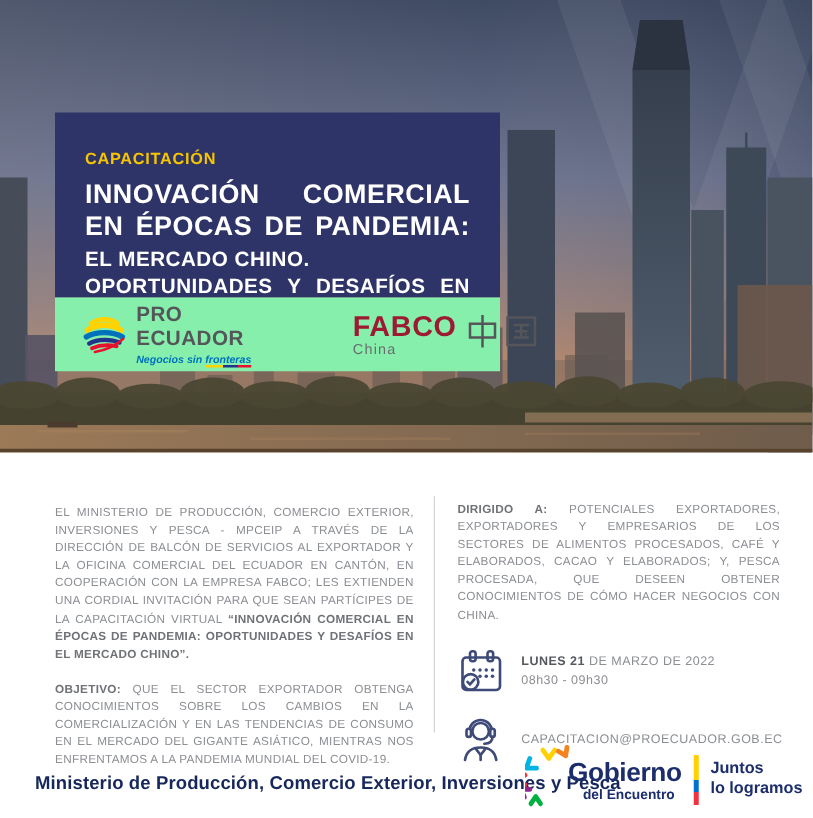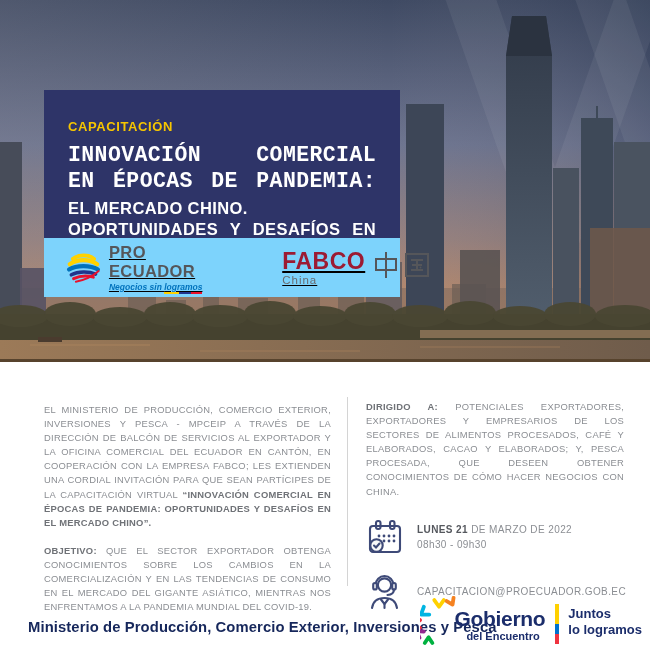--- a/index.html
+++ b/index.html
@@ -16,33 +16,33 @@
   
   .banner {
     position:absolute; left:44px; top:90px; width:356px; height:148px;
     background:#2e3468; padding:9px 24px 0 24px;
   }
   .banner-tag { color:#f6c500; font-size:13px; font-weight:bold; letter-spacing:.6px;margin-top:20px; }
   .title-line {
     color:#ffffff; font-weight:bold; font-size:21.5px; line-height:26px;
     letter-spacing:.4px; text-align:justify; text-align-last:justify;
   }
-  .title-block { margin-top:8px;font-family:Liberation Mono, monospace; }
+  .title-block { margin-top:8px; }
   .subtitle-block { margin-top:4px; }
   .subtitle-line {
     color:#ffffff; font-weight:bold; font-size:16.5px; line-height:21px;
     letter-spacing:.4px; text-align:justify; text-align-last:justify;
   }
   .subtitle-line.last { text-align-last:left; }
   .banner-note { margin-top:6px; color:rgba(255,255,255,.55); font-size:6.8px; letter-spacing:.5px; font-weight:bold; }
 
   
   .logobar {
     position:absolute; left:44px; top:238px; width:356px; height:59px;
-    background:#7dd3fc; display:flex; align-items:center; padding:0 14px 0 22px;text-decoration:underline;
+    background:#86efac; display:flex; align-items:center; padding:0 14px 0 22px;
   }
   .proec { display:flex; align-items:center; }
   .proec-text { margin-left:8px; }
   .proec-name { font-size:16.5px; font-weight:bold; color:#55565a; letter-spacing:.4px; }
   .proec-tag { font-size:8.5px; font-style:italic; color:#0072bc; font-weight:bold; margin-top:1px; }
   .proec-tag .fronteras {
     border-bottom:2px solid;
     border-image:linear-gradient(90deg,#ffd200 0 40%,#21348c 40% 70%,#e8112d 70% 100%) 1;
     padding-bottom:0px;
   }
@@ -194,21 +194,21 @@
       <svg width="46" height="42" viewBox="0 0 46 42" fill="none" stroke-linecap="round">
         <path d="M9,9 C17,3 30,3 37,9" stroke="#ffd200" stroke-width="5"></path>
         <path d="M5,16 C15,9 31,9 41,16" stroke="#ffd200" stroke-width="5.6"></path>
         <path d="M4,23 C14,17 32,17 42,23" stroke="#0072bc" stroke-width="5.6"></path>
         <path d="M7,30 C16,25 30,25 39,29" stroke="#21348c" stroke-width="4.6"></path>
         <path d="M10,35 C19,31 28,31 36,33" stroke="#e8112d" stroke-width="4"></path>
         <path d="M13,39 C25,37 35,32 43,25" stroke="#e8112d" stroke-width="2.6"></path>
       </svg>
       <div class="proec-text">
         <div class="proec-name">PRO ECUADOR</div>
-        <div class="proec-tag"><span>Negocios sin </span><span class="fronteras">logramos</span></div>
+        <div class="proec-tag"><span>Negocios sin </span><span class="fronteras">fronteras</span></div>
       </div>
     </div>
     <div class="fabco">
       <div class="fabco-left">
         <div class="fabco-name">FABCO</div>
         <div class="fabco-sub">China</div>
       </div>
       <svg class="fabco-cjk" width="58" height="28" viewBox="0 0 58 28" fill="none" stroke="#55565a" stroke-width="2">
 
         <line x1="13" y1="1" x2="13" y2="27"></line>

